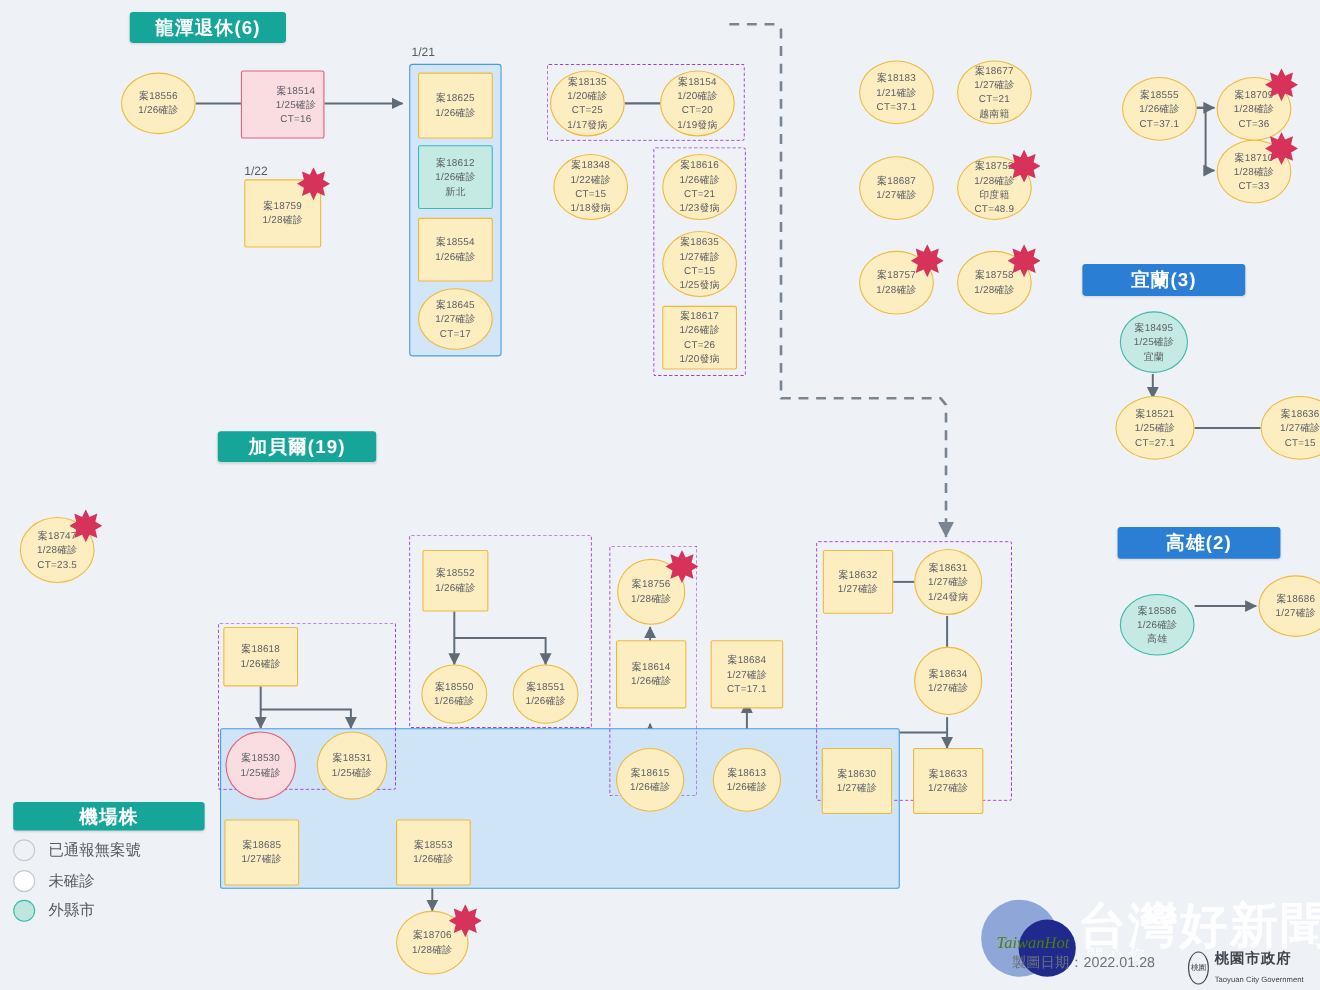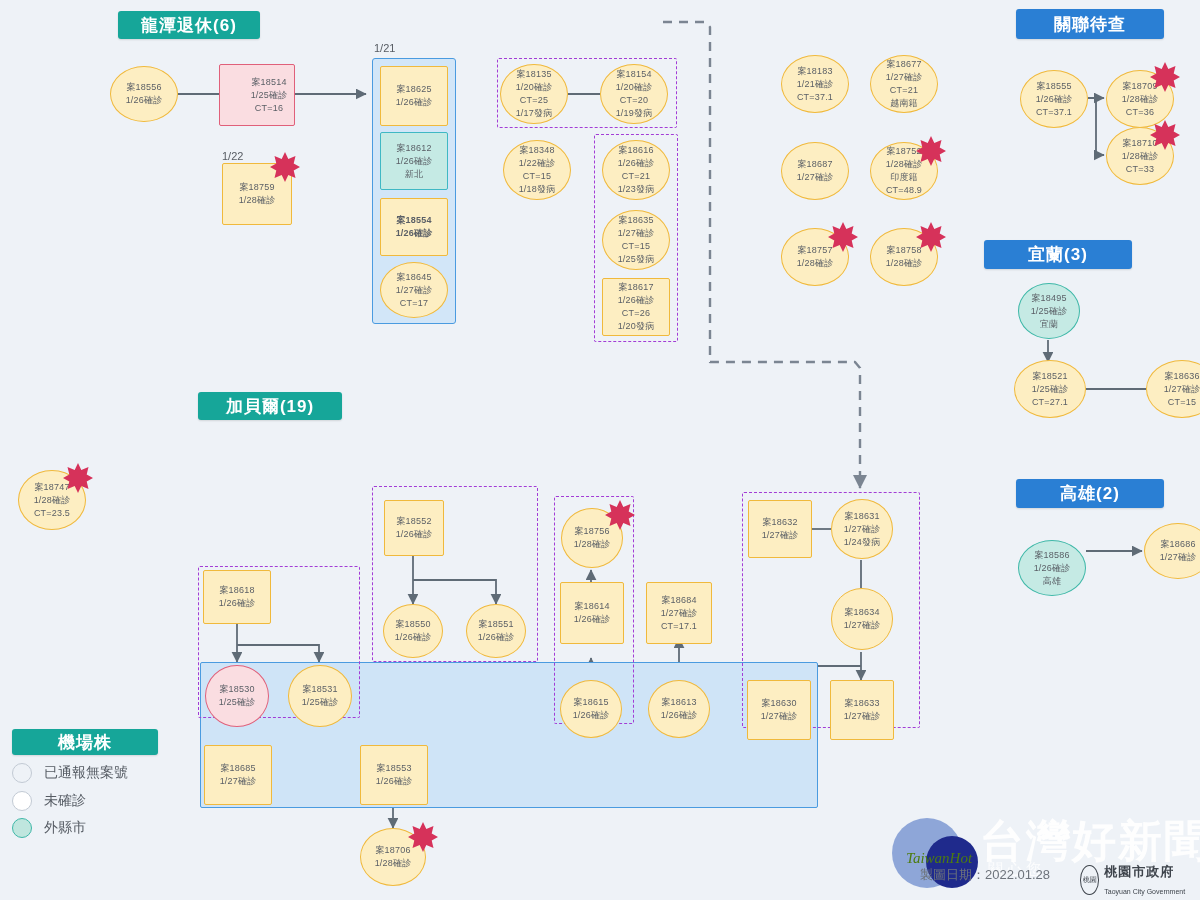--- a/index.html
+++ b/index.html
@@ -145,25 +145,24 @@
 
   <div class="box dash-purple" style="left:497px;top:58px;width:180px;height:70px;"></div>
   <div class="box dash-purple" style="left:594px;top:134px;width:84px;height:208px;"></div>
 
   <div class="box dash-purple" style="left:198px;top:566px;width:162px;height:152px;"></div>
   <div class="box dash-purple" style="left:372px;top:486px;width:166px;height:176px;"></div>
   <div class="box dash-purple" style="left:554px;top:496px;width:80px;height:228px;"></div>
   <div class="box dash-purple" style="left:742px;top:492px;width:178px;height:236px;"></div>
 
   <div class="hdr teal" style="left:118px;top:11px;width:142px;height:28px;">龍潭退休(6)</div>
-  <div class="hdr blue" style="left:1016px;top:9px;width:148px;height:30px;">關聯待查</div>
   <div class="hdr blue" style="left:984px;top:240px;width:148px;height:29px;">宜蘭(3)</div>
   <div class="hdr blue" style="left:1016px;top:479px;width:148px;height:29px;">高雄(2)</div>
   <div class="hdr teal" style="left:198px;top:392px;width:144px;height:28px;">加貝爾(19)</div>
-  <div class="hdr teal" style="left:12px;top:729px;width:146px;height:26px;">機場株</div>
+  <div class="hdr teal" style="left:12px;top:729px;width:174px;height:26px;">機場株</div>
 
   <div class="datelbl" style="left:374px;top:42px;">1/21</div>
   <div class="datelbl" style="left:222px;top:150px;">1/22</div>
 
   <div class="node ci" style="left:110px;top:66px;width:68px;height:56px;">
     <span class="ln">案18556</span>
     <span class="ln">1/26確診</span>
   </div>
   <div class="node sq pink" style="left:219px;top:64px;width:76px;height:62px;">
     <span class="ln">案18514</span>
@@ -178,21 +177,21 @@
 
   <div class="node sq" style="left:380px;top:66px;width:68px;height:60px;">
     <span class="ln">案18625</span>
     <span class="ln">1/26確診</span>
   </div>
   <div class="node sq mint" style="left:380px;top:132px;width:68px;height:58px;">
     <span class="ln">案18612</span>
     <span class="ln">1/26確診</span>
     <span class="ln">新北</span>
   </div>
-  <div class="node sq" style="left:380px;top:198px;width:68px;height:58px;font-weight:bold;">
+  <div class="node sq" style="left:380px;top:198px;width:68px;height:58px;">
     <span class="ln">案18554</span>
     <span class="ln">1/26確診</span>
   </div>
   <div class="node ci" style="left:380px;top:262px;width:68px;height:56px;">
     <span class="ln">案18645</span>
     <span class="ln">1/27確診</span>
     <span class="ln">CT=17</span>
   </div>
 
   <div class="node ci" style="left:500px;top:64px;width:68px;height:60px;">

